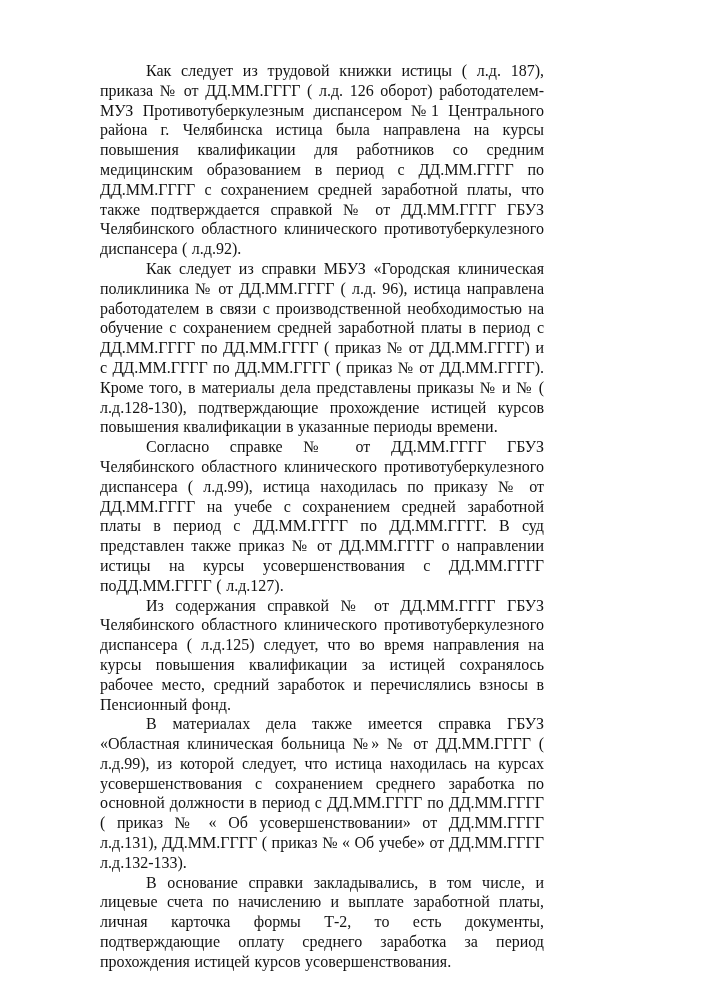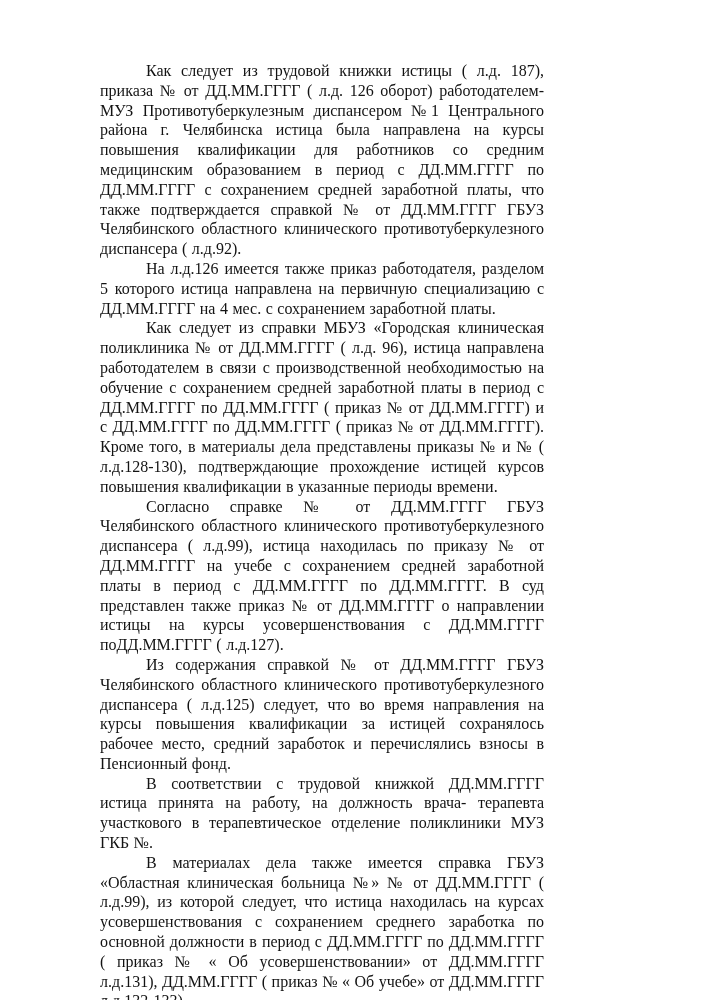--- a/index.html
+++ b/index.html
@@ -30,19 +30,18 @@
     line-height: 19.8px;
     color: #131313;
     word-spacing: 0.5px;
   }
 </style>
 </head>
 <body>
 
 <div class="page">
   <p class="para">Как следует из трудовой книжки истицы ( л.д. 187), приказа № от ДД.ММ.ГГГГ ( л.д. 126 оборот) работодателем- МУЗ Противотуберкулезным диспансером №1 Центрального района г. Челябинска истица была направлена на курсы повышения квалификации для работников со средним медицинским образованием в период с ДД.ММ.ГГГГ по ДД.ММ.ГГГГ с сохранением средней заработной платы, что также подтверждается справкой № от ДД.ММ.ГГГГ ГБУЗ Челябинского областного клинического противотуберкулезного диспансера ( л.д.92).</p>
-  <p class="para">На л.д.126 имеется также приказ работодателя, разделом 5 которого истица направлена на первичную специализацию с ДД.ММ.ГГГГ на 4 мес. с сохранением заработной платы.</p>
   <p class="para">Как следует из справки МБУЗ «Городская клиническая поликлиника № от ДД.ММ.ГГГГ ( л.д. 96), истица направлена работодателем в связи с производственной необходимостью на обучение с сохранением средней заработной платы в период с ДД.ММ.ГГГГ по ДД.ММ.ГГГГ ( приказ № от ДД.ММ.ГГГГ) и с ДД.ММ.ГГГГ по ДД.ММ.ГГГГ ( приказ № от ДД.ММ.ГГГГ). Кроме того, в материалы дела представлены приказы № и № ( л.д.128-130), подтверждающие прохождение истицей курсов повышения квалификации в указанные периоды времени.</p>
   <p class="para">Согласно справке № от ДД.ММ.ГГГГ ГБУЗ Челябинского областного клинического противотуберкулезного диспансера ( л.д.99), истица находилась по приказу № от ДД.ММ.ГГГГ на учебе с сохранением средней заработной платы в период с ДД.ММ.ГГГГ по ДД.ММ.ГГГГ. В суд представлен также приказ № от ДД.ММ.ГГГГ о направлении истицы на курсы усовершенствования с ДД.ММ.ГГГГ поДД.ММ.ГГГГ ( л.д.127).</p>
   <p class="para">Из содержания справкой № от ДД.ММ.ГГГГ ГБУЗ Челябинского областного клинического противотуберкулезного диспансера ( л.д.125) следует, что во время направления на курсы повышения квалификации за истицей сохранялось рабочее место, средний заработок и перечислялись взносы в Пенсионный фонд.</p>
-  <p class="para">В соответствии с трудовой книжкой ДД.ММ.ГГГГ истица принята на работу, на должность врача- терапевта участкового в терапевтическое отделение поликлиники МУЗ ГКБ №.</p>
   <p class="para">В материалах дела также имеется справка ГБУЗ «Областная клиническая больница №» № от ДД.ММ.ГГГГ ( л.д.99), из которой следует, что истица находилась на курсах усовершенствования с сохранением среднего заработка по основной должности в период с ДД.ММ.ГГГГ по ДД.ММ.ГГГГ ( приказ № « Об усовершенствовании» от ДД.ММ.ГГГГ л.д.131), ДД.ММ.ГГГГ ( приказ № « Об учебе» от ДД.ММ.ГГГГ л.д.132-133).</p>
+  <p class="para">В основание справки закладывались, в том числе, и лицевые счета по начислению и выплате заработной платы, личная карточка формы Т-2, то есть документы, подтверждающие оплату среднего заработка за период прохождения истицей курсов усовершенствования.</p>
 </div>
 
 </body></html>

